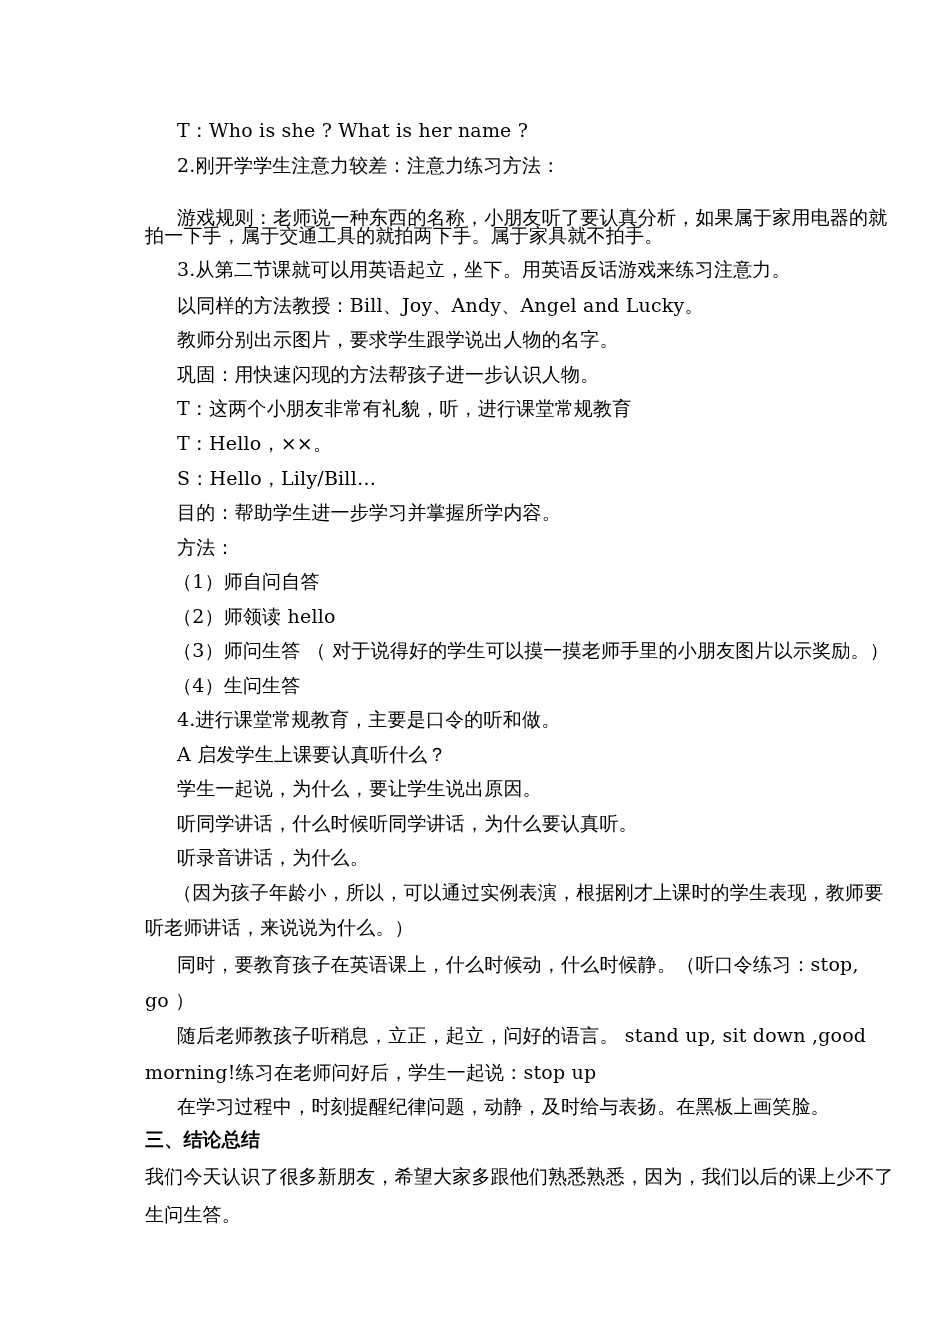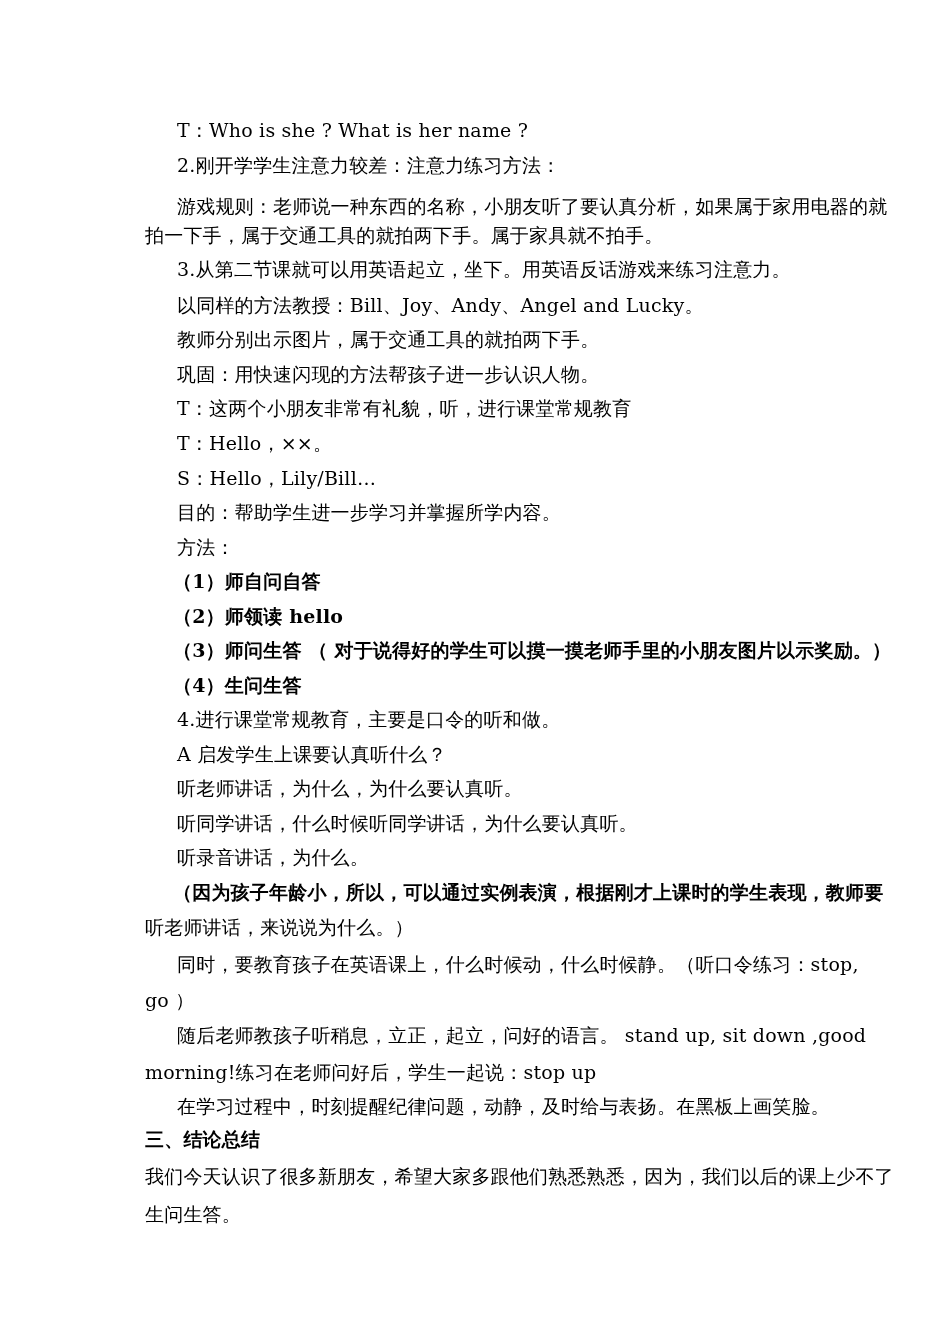--- a/index.html
+++ b/index.html
@@ -1,47 +1,47 @@
 <!DOCTYPE html>
 <html><head>
 <meta charset="utf-8">
 <style>
   html, body { margin: 0; padding: 0; background: #ffffff; }
   body { width: 950px; height: 1344px; position: relative; overflow: hidden;
          font-family: "DejaVu Serif", "Liberation Serif", serif; color: #000; }
   .page { position: absolute; left: 145px; top: 0; width: 662px; }
   .line { position: absolute; left: 0; white-space: nowrap; font-size: 19px; line-height: 20px; letter-spacing: 0.2px; }
   .indent { left: 32px; }
-  .indent1 { left: 28px; font-weight: bold; }
+  .indent1 { left: 28px; }
   .heading { font-weight: bold; font-family: Liberation Serif, serif; }
 </style>
 </head>
 <body>
 
 <div class="page">
   <div class="line indent" style="top:120px">T：Who is she ? What is her name ?</div>
   <div class="line indent" style="top:155px">2.刚开学学生注意力较差：注意力练习方法：</div>
-  <div class="line indent" style="top:196px">游戏规则：老师说一种东西的名称，小朋友听了要认真分析，如果属于家用电器的就</div>
+  <div class="line indent" style="top:207px">游戏规则：老师说一种东西的名称，小朋友听了要认真分析，如果属于家用电器的就</div>
   <div class="line" style="top:225px">拍一下手，属于交通工具的就拍两下手。属于家具就不拍手。</div>
   <div class="line indent" style="top:259px">3.从第二节课就可以用英语起立，坐下。用英语反话游戏来练习注意力。</div>
   <div class="line indent" style="top:295px">以同样的方法教授：Bill、Joy、Andy、Angel and Lucky。</div>
-  <div class="line indent" style="top:329px">教师分别出示图片，属于交通工具的就拍两下手。</div>
+  <div class="line indent" style="top:329px">教师分别出示图片，要求学生跟学说出人物的名字。</div>
   <div class="line indent" style="top:364px">巩固：用快速闪现的方法帮孩子进一步认识人物。</div>
   <div class="line indent" style="top:398px">T：这两个小朋友非常有礼貌，听，进行课堂常规教育</div>
   <div class="line indent" style="top:433px">T：Hello，××。</div>
   <div class="line indent" style="top:468px">S：Hello，Lily/Bill…</div>
   <div class="line indent" style="top:502px">目的：帮助学生进一步学习并掌握所学内容。</div>
   <div class="line indent" style="top:537px">方法：</div>
   <div class="line indent1" style="top:571px">（1）师自问自答</div>
   <div class="line indent1" style="top:606px">（2）师领读 hello</div>
   <div class="line indent1" style="top:640px">（3）师问生答 （ 对于说得好的学生可以摸一摸老师手里的小朋友图片以示奖励。）</div>
   <div class="line indent1" style="top:675px">（4）生问生答</div>
   <div class="line indent" style="top:709px">4.进行课堂常规教育，主要是口令的听和做。</div>
   <div class="line indent" style="top:744px">A 启发学生上课要认真听什么？</div>
-  <div class="line indent" style="top:778px">听老师讲话，为什么，为什么要认真听。</div>
+  <div class="line indent" style="top:778px">学生一起说，为什么，要让学生说出原因。</div>
   <div class="line indent" style="top:813px">听同学讲话，什么时候听同学讲话，为什么要认真听。</div>
   <div class="line indent" style="top:847px">听录音讲话，为什么。</div>
   <div class="line indent1" style="top:882px">（因为孩子年龄小，所以，可以通过实例表演，根据刚才上课时的学生表现，教师要</div>
   <div class="line" style="top:917px">听老师讲话，来说说为什么。）</div>
   <div class="line indent" style="top:954px">同时，要教育孩子在英语课上，什么时候动，什么时候静。（听口令练习：stop,</div>
   <div class="line" style="top:990px">go ）</div>
   <div class="line indent" style="top:1025px">随后老师教孩子听稍息，立正，起立，问好的语言。 stand up,  sit down ,good</div>
   <div class="line" style="top:1062px">morning!练习在老师问好后，学生一起说：stop up</div>
   <div class="line indent" style="top:1096px">在学习过程中，时刻提醒纪律问题，动静，及时给与表扬。在黑板上画笑脸。</div>
   <div class="line heading" style="top:1130px">三、结论总结</div>

